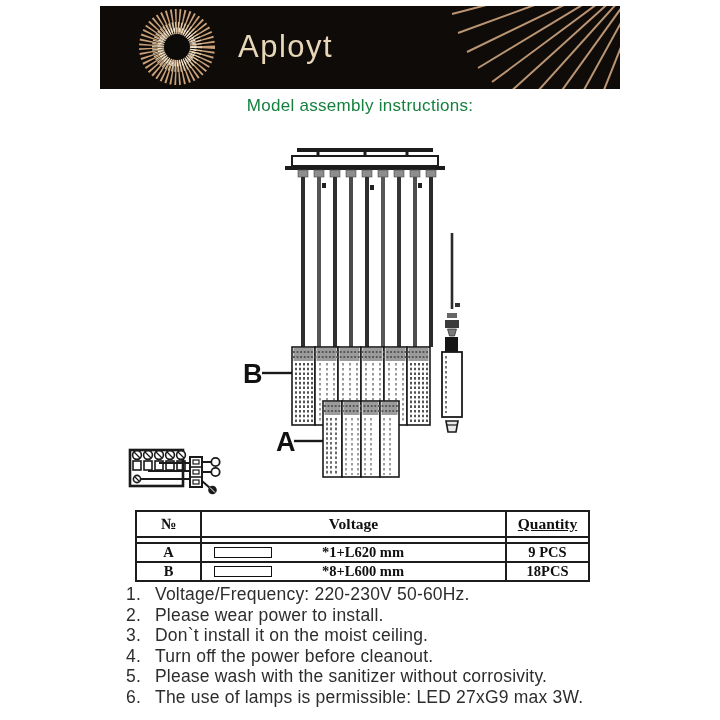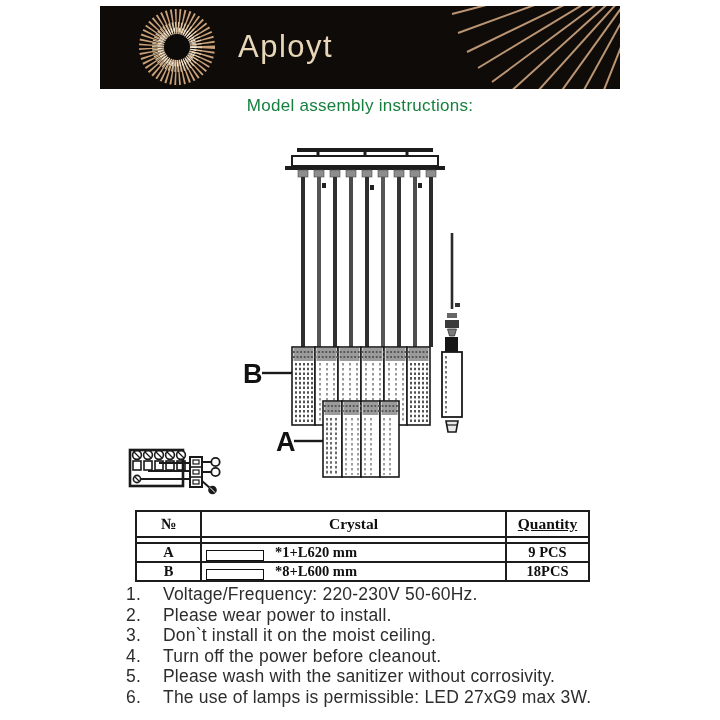--- a/index.html
+++ b/index.html
@@ -30,32 +30,32 @@
     border-collapse:collapse; font-family:"Liberation Serif", serif;
     font-weight:bold; color:#101010; table-layout:fixed;
   }
   .parts-table td { border:2px solid #1c1c1c; padding:0; text-align:center; vertical-align:middle; }
   .col-no { width:63px; }
   .col-crystal { width:303px; }
   .col-qty { width:81px;text-decoration:underline; }
   .row-head td { height:24px; font-size:15.5px; }
   .row-gap td { height:4px; }
   .row-data td { height:16px; font-size:14.5px; }
-  .crystal-cell { display:flex; align-items:flex-end; padding-left:4px; }
+  .crystal-cell { display:flex; align-items:center; padding-left:12px;gap:39px; }
   .crystal-icon {
     width:56px; height:9px; border:1.5px solid #101010; margin-right:11px; flex:0 0 auto;
   }
   
   .instructions {
     position:absolute; left:126px; top:584px; width:500px;
     font-size:17.5px; line-height:20.6px; color:#2d2d2d; letter-spacing:.2px;
   }
   .instr-row { display:flex; }
   .instr-num { flex:0 0 29px; }
-  .instr-text { flex:1;margin-left:8px; }
+  .instr-text { flex:1; }
 </style>
 </head>
 <body>
 
 <div class="page">
 
   <div class="banner">
     <svg width="520" height="83" viewBox="0 0 520 83">
       <rect x="0" y="0" width="520" height="83" fill="#0e0b09"></rect>
 
@@ -275,21 +275,21 @@
       <circle cx="115.5" cy="327" r="4.2" stroke-width="1.8"></circle>
       <circle cx="112.5" cy="345" r="3.6" fill="#1a1a1a" stroke-width="1.4"></circle>
       <line x1="110" y1="342.5" x2="115" y2="347.5" stroke="#ffffff" stroke-width="1"></line>
     </g>
   </svg>
 
   <table class="parts-table">
     <tbody>
         <tr class="row-head">
       <td class="col-no">№</td>
-      <td class="col-crystal">Crystal</td>
+      <td class="col-crystal">Voltage</td>
       <td class="col-qty">Quantity</td>
     </tr>
     <tr class="row-gap">
       <td></td>
       <td></td>
       <td></td>
     </tr>
     <tr class="row-data">
       <td>A</td>
       <td>

